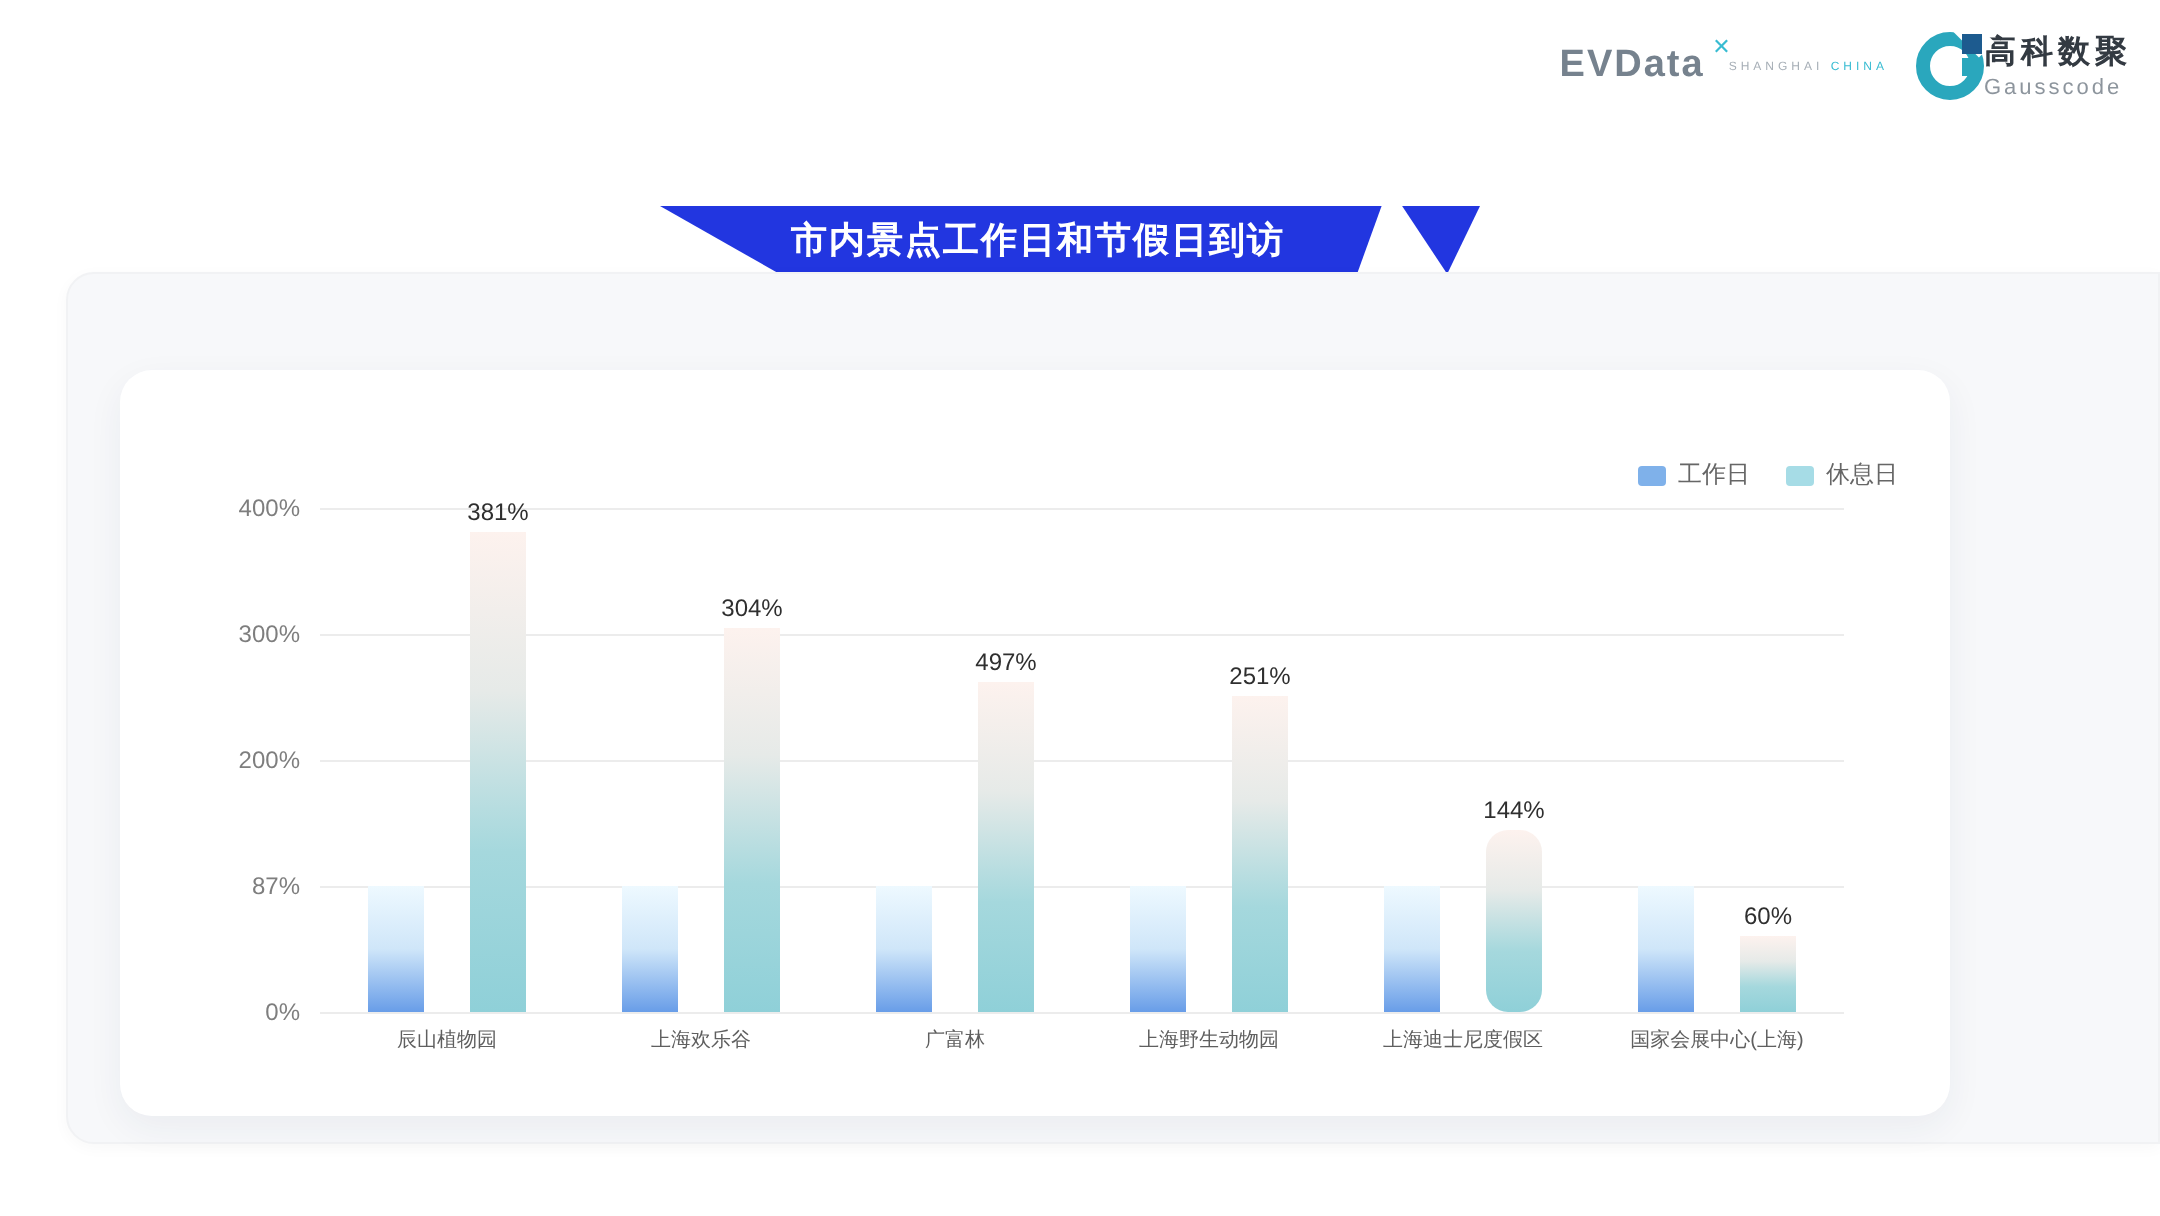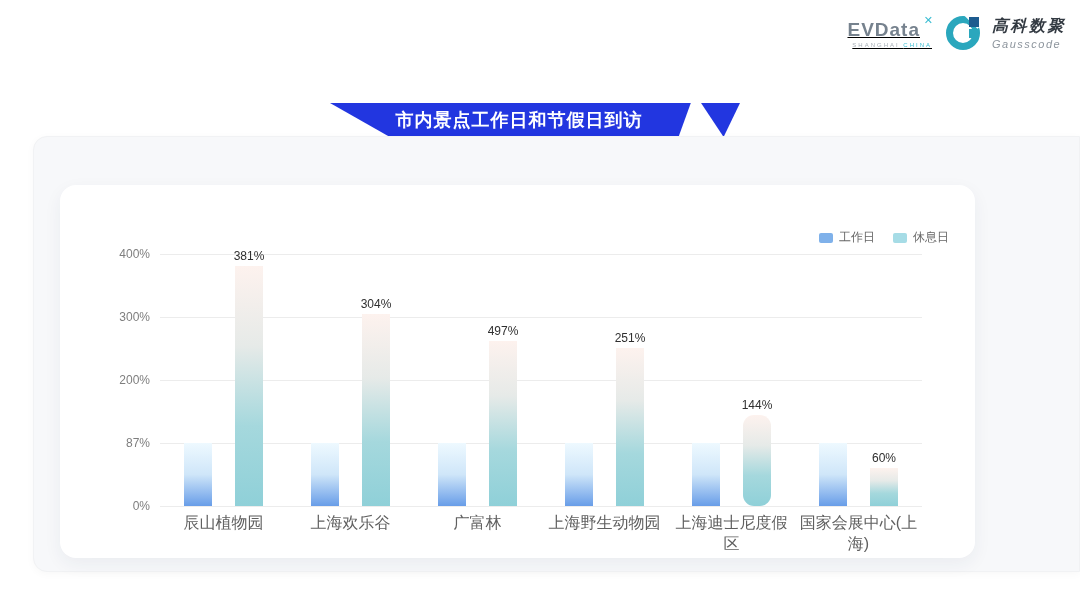--- a/index.html
+++ b/index.html
@@ -1,26 +1,26 @@
 <!DOCTYPE html>
 <html><head>
 <meta charset="utf-8">
 <style>
   * { margin:0; padding:0; box-sizing:border-box; }
   html,body { width:1080px; height:608px; background:#ffffff; overflow:hidden;
               font-family:"Liberation Sans","DejaVu Sans",sans-serif; }
 
   
   .logo-row { position:absolute; top:16px; right:14px; display:flex; align-items:center; gap:14px; }
-  .ev-logo { display:flex; flex-direction:column; align-items:flex-end;text-decoration:underline; }
+  .ev-logo { display:flex; flex-direction:row; align-items:center; }
   .ev-word { position:relative; font-weight:700; font-size:19px; color:#76828e; letter-spacing:1px; padding-right:12px; }
   .ev-sup { position:absolute; top:-5px; right:-2px; font-size:11px; font-weight:700; color:#38bcd2; }
   .ev-sub { font-size:6px; letter-spacing:2px; color:#a6aeb6; margin-top:1px; }
   .ev-sub .cn { color:#38bcd2; }
-  .g-logo { display:flex; align-items:center; gap:12px;font-style:italic; }
+  .g-logo { display:flex; align-items:center; gap:0; }
   .g-icon { position:relative; width:34px; height:34px; }
   .g-ring { position:absolute; inset:0; border-radius:50%; border:7px solid #2aa7bd; }
   .g-gap  { position:absolute; width:18px; height:11px; background:#ffffff; top:-3px; right:-4px; transform:rotate(45deg); }
   .g-sq-navy { position:absolute; top:1px; right:1px; width:10px; height:10px; background:#1d5b8f; }
   .g-sq-teal { position:absolute; top:13px; right:2px; width:9px; height:9px; background:#2aa7bd; }
   .g-text { display:flex; flex-direction:column; }
   .g-cn { font-size:16px; font-weight:700; color:#333a42; letter-spacing:2.5px; }
   .g-en { font-size:11px; color:#8d959d; letter-spacing:1.5px; margin-top:1px; }
 
   
@@ -50,21 +50,21 @@
   .plot { position:absolute; left:100px; top:69px; width:762px; height:252px; }
   .gridline { position:absolute; left:0; right:0; height:1px; background:#ececec; }
   .bands { position:absolute; inset:0; display:flex; }
   .band { flex:1; display:flex; justify-content:center; align-items:flex-end; }
   .group { display:flex; gap:23px; align-items:flex-end; height:100%; }
   .bar { width:28px; position:relative; }
   .val { position:absolute; top:-17px; left:50%; transform:translateX(-50%);
          font-size:12px; color:#2f2f2f; white-space:nowrap; }
 
   .x-axis { position:absolute; left:100px; top:328px; width:762px; display:flex; }
-  .cat { flex:1; text-align:center; font-size:16px; color:#5f5f5f; }
+  .cat { flex:1; text-align:center; font-size:10px; color:#5f5f5f; }
 </style>
 </head>
 <body>
 
 <div class="logo-row">
   <div class="ev-logo">
     <div class="ev-word">
       <span>EVData</span>
       <span class="ev-sup">✕</span>
     </div>

